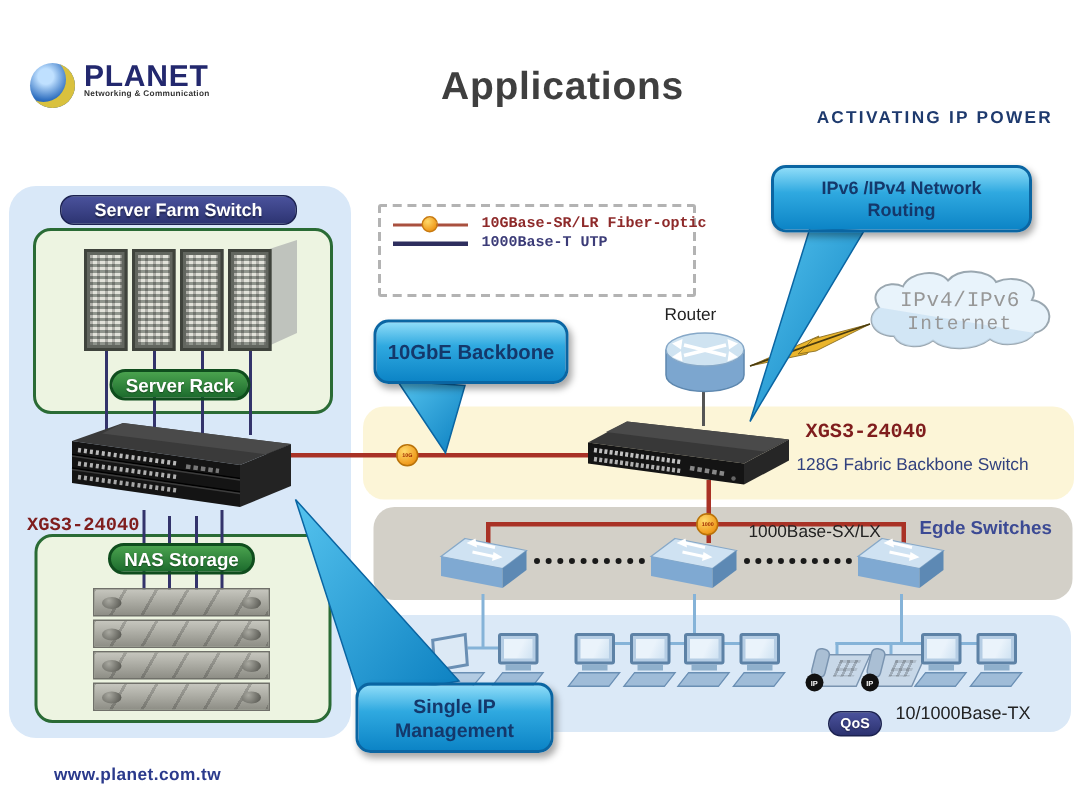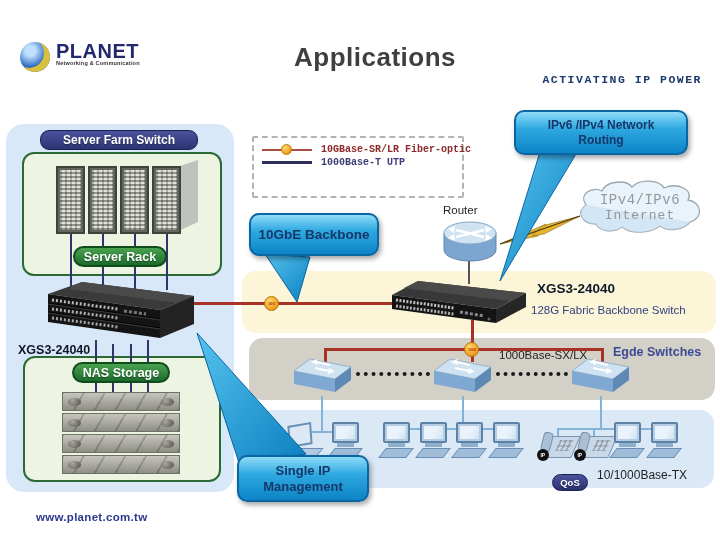--- a/index.html
+++ b/index.html
@@ -17,21 +17,21 @@
            font-variant:small-caps;text-align:right;}
   
   .panel{border-radius:14px;}
   .greenbox{background:#edf4e1;border:2px solid #2a6b35;border-radius:12px;box-sizing:border-box;}
   
   .pill{display:flex;align-items:center;justify-content:center;color:#fff;font-weight:bold;
         text-shadow:0 1px 1px rgba(0,0,0,.4);box-sizing:border-box;}
   .pill-navy{background:linear-gradient(180deg,#4a529c,#2d3472);border:1px solid #1c2250;border-radius:9px;}
   .pill-green{background:linear-gradient(180deg,#4aa24e,#1c6b2d);border:2px solid #0f4d1d;border-radius:12px;}
   .pill-dark{background:linear-gradient(180deg,#4a529c,#2c3270);border:1px solid #1c2250;border-radius:9px;}
-  .lbl-navy{color:#0f172a;font-weight:bold;}
+  .lbl-navy{color:#7f1d1d;font-weight:bold;font-family:Liberation Mono, monospace;}
   .lbl-dark{color:#222;}
   
   .legend{border:2px dashed #b3b3b3;background:#fff;border-radius:2px;
           padding:5px 6px 3px 8px;box-sizing:border-box;font-family:Liberation Mono, monospace;}
   .legend-row{display:flex;align-items:center;height:13px;}
   .legend-line{width:50px;height:2px;position:relative;margin-right:9px;flex:none;}
   .legend-line.thick{height:3px;}
   .legend-dot{position:absolute;left:19px;top:-5px;width:11px;height:11px;border-radius:50%;
     background:radial-gradient(circle at 35% 30%,#ffd96a,#f09c1e 70%,#c87a10);border:1px solid #c87a10;box-sizing:border-box;}
   .legend-label{font-size:10px;font-weight:bold;white-space:nowrap;}
@@ -98,21 +98,21 @@
 <div id="stage">
 
   <div class="abs title" style="left:270px;top:42px;width:210px;">Applications</div>
   <div class="abs" style="left:20px;top:42px;display:flex;gap:6px;">
     <div class="logo-globe"></div>
     <div>
       <div class="logo-text">PLANET</div>
       <div class="logo-sub">Networking &amp; Communication</div>
     </div>
   </div>
-  <div class="abs tagline" style="left:480px;top:73px;width:222px;font-family:Liberation Mono, monospace;">ACTIVATING IP POWER</div>
+  <div class="abs tagline" style="left:480px;top:73px;width:222px;">ACTIVATING IP POWER</div>
 
   <div class="abs panel" style="left:6px;top:124px;width:228px;height:368px;border-radius:18px;background:#d9e8f8;"></div>
   <div class="abs panel" style="left:242px;top:271px;width:474px;height:62px;background:#fcf5d7;"></div>
   <div class="abs panel" style="left:249px;top:338px;width:466px;height:62px;background:#d3d0c8;"></div>
   <div class="abs panel" style="left:248px;top:410px;width:466px;height:78px;background:#dbe9f7;"></div>
   <div class="abs greenbox" style="left:22px;top:152px;width:200px;height:124px;"></div>
   <div class="abs greenbox" style="left:23px;top:356px;width:198px;height:126px;"></div>
 
   <div class="abs legend" style="left:252px;top:136px;width:212px;height:62px;z-index:3;">
     <div class="legend-row">

